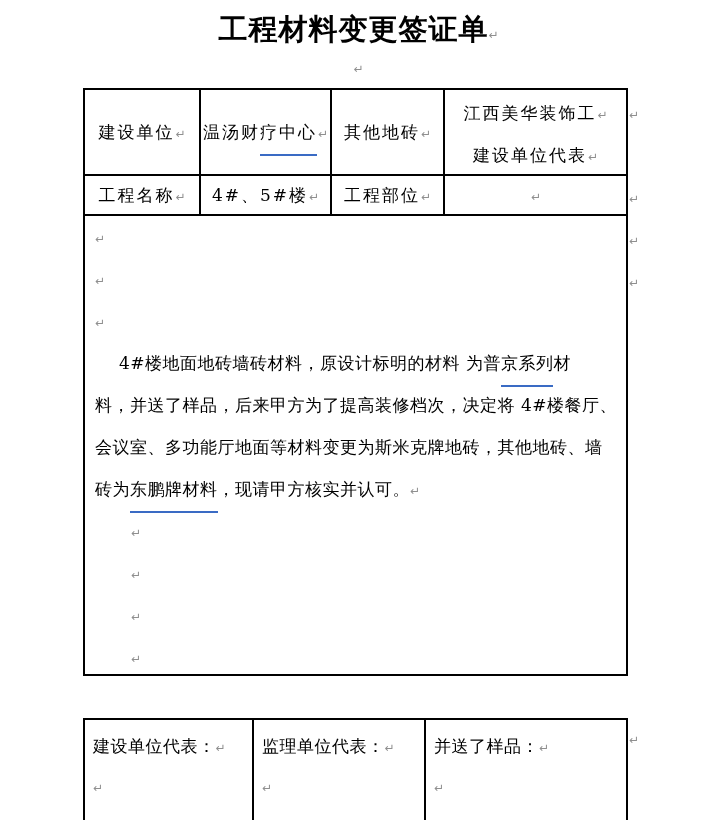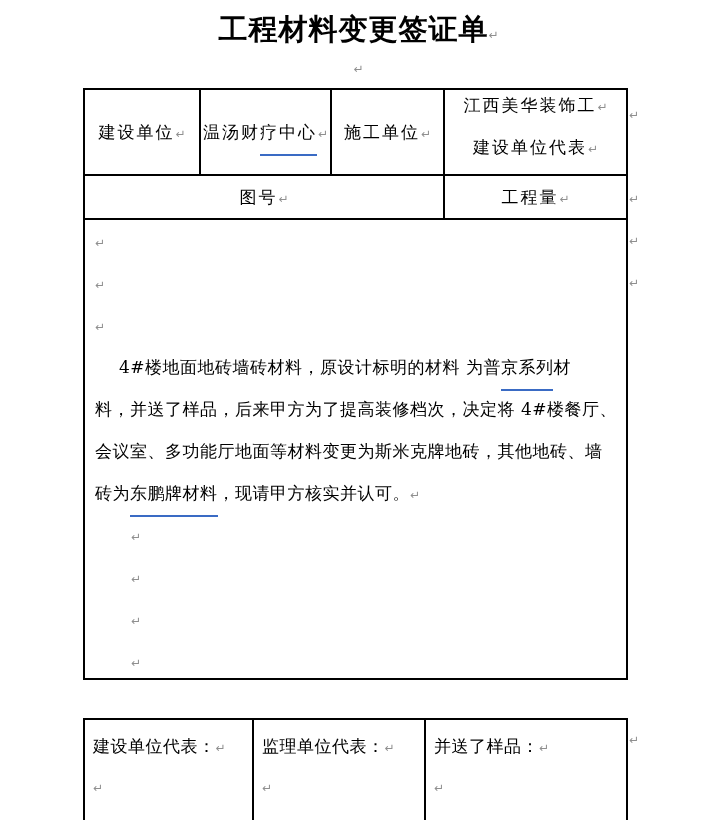--- a/index.html
+++ b/index.html
@@ -24,21 +24,21 @@
   .p-center { position:absolute; top:58px; left:0; width:100%; text-align:center; }
 
   table { border-collapse:collapse; table-layout:fixed; position:absolute; left:83px; background:#fff; }
   td { border:2px solid #000; font-size:17px; vertical-align:middle; overflow:hidden; }
 
   .tbl-main { top:88px; width:543px; }
   .tbl-foot { top:718px; width:543px; }
 
   .cell-center { text-align:center; letter-spacing:2px; }
   .cell-center .pilcrow { letter-spacing:0; margin-left:1px; }
-  .two-line .ln { line-height:30px; height:42px; white-space:nowrap; }
+  .two-line .ln { line-height:46px; height:42px; white-space:nowrap; }
 
   .u { border-bottom:2px solid #3a6bc4; padding-bottom:12px; }
 
   .body-cell { vertical-align:top; }
   .body-wrap { height:456px; overflow:hidden; padding:0 10px; }
   .bl { line-height:42px; height:42px; white-space:nowrap; letter-spacing:0.5px; }
   .bl-indent-empty { padding-left:36px; }
   .bl-para1 { text-indent:24px; }
 
   .foot-cell { vertical-align:top; }
@@ -60,29 +60,31 @@
     <colgroup>
         <col style="width:116px">
         <col style="width:131px">
         <col style="width:113px">
         <col style="width:183px">
       </colgroup>
     <tbody>
         <tr style="height:86px">
       <td class="cell-center"><span>建设单位</span><span class="pilcrow">↵</span></td>
       <td class="cell-center"><span>温汤财</span><span class="u">疗中心</span><span class="pilcrow">↵</span></td>
-      <td class="cell-center"><span>施工单位</span><span class="pilcrow">↵</span></td>
+      <td class="cell-center"><span>其他地砖</span><span class="pilcrow">↵</span></td>
       <td class="cell-center two-line">
         <div class="ln"><span>江西美华装饰工</span><span class="pilcrow">↵</span></div>
         <div class="ln"><span>建设单位代表</span><span class="pilcrow">↵</span></div>
       </td>
     </tr>
-    <tr style="height:44px">
-      <td class="cell-center" colspan="3"><span>图号</span><span class="pilcrow">↵</span></td>
-      <td class="cell-center"><span>工程量</span><span class="pilcrow">↵</span></td>
+    <tr style="height:40px">
+      <td class="cell-center"><span>工程名称</span><span class="pilcrow">↵</span></td>
+      <td class="cell-center"><span>4#、5#楼</span><span class="pilcrow">↵</span></td>
+      <td class="cell-center"><span>工程部位</span><span class="pilcrow">↵</span></td>
+      <td class="cell-center"><span class="pilcrow">↵</span></td>
     </tr>
     <tr style="height:460px">
       <td class="body-cell" colspan="4">
         <div class="body-wrap">
           <div class="bl"><span class="pilcrow">↵</span></div>
           <div class="bl"><span class="pilcrow">↵</span></div>
           <div class="bl"><span class="pilcrow">↵</span></div>
           <div class="bl bl-para1"><span>4#楼地面地砖墙砖材料，原设计标明的材料 为普</span><span class="u">京系列</span><span>材</span></div>
           <div class="bl"><span>料，并送了样品，后来甲方为了提高装修档次，决定将 4#楼餐厅、</span></div>
           <div class="bl"><span>会议室、多功能厅地面等材料变更为斯米克牌地砖，其他地砖、墙</span></div>

